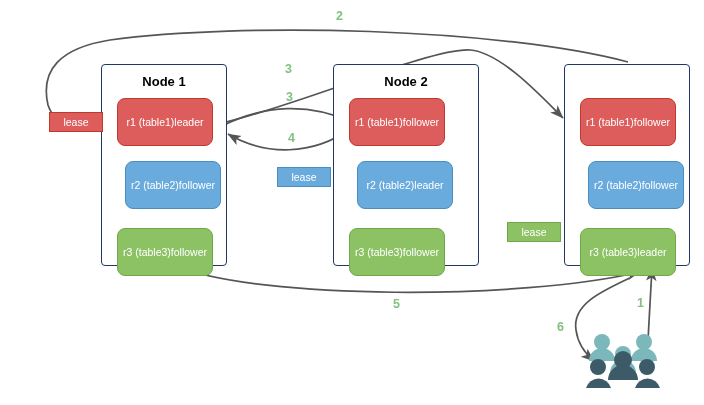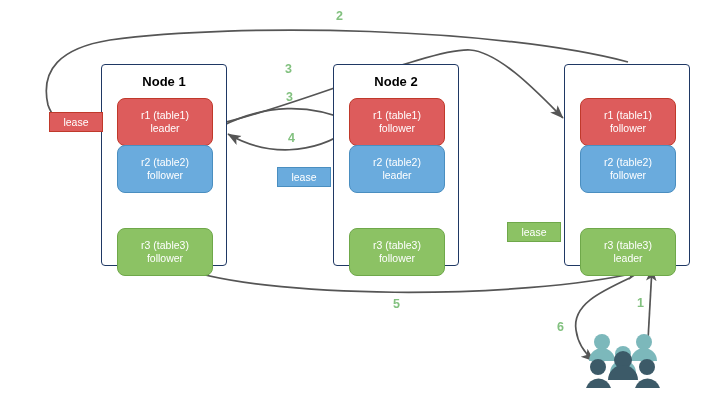--- a/index.html
+++ b/index.html
@@ -4,26 +4,26 @@
 <style>
   html,body{margin:0;padding:0;background:#ffffff;}
   body{width:704px;height:405px;overflow:hidden;font-family:"Liberation Sans",sans-serif;}
   #stage{position:relative;width:704px;height:405px;background:#fff;}
   #edges{position:absolute;left:0;top:0;width:704px;height:405px;}
 
   .node{position:absolute;border:1.6px solid #1f3864;border-radius:4px;background:#fff;box-sizing:border-box;}
   .node-title{position:absolute;left:0;right:0;top:9px;text-align:center;font-size:13px;font-weight:bold;color:#000;}
 
   .replica{position:absolute;left:15px;width:96px;height:48px;border-radius:8px;box-sizing:border-box;
-           display:flex;flex-direction:column;align-items:center;justify-content:center;
+           display:flex;flex-direction:row;align-items:center;justify-content:center;
            color:#ffffff;font-size:10.5px;line-height:13px;text-align:center;}
   .rep-red{background:#dd5c5c;border:1.6px solid #c0392b;}
   .rep-blue{background:#6aabdd;border:1.6px solid #4a8ec0;}
   .rep-green{background:#8cc264;border:1.6px solid #6fa84a;}
-  .r1{top:33px;} .r2{top:80px;} .r3{top:143px;margin-top:20px;}
+  .r1{top:33px;} .r2{top:96px;margin-left:8px;} .r3{top:143px;margin-top:20px;}
 
   .lease{position:absolute;border-radius:0;box-sizing:border-box;display:flex;align-items:center;
          justify-content:center;color:#fff;font-size:10.5px;height:20px;width:54px;}
   .lease-red{background:#dd5c5c;border:1.6px solid #c0392b;}
   .lease-blue{background:#6aabdd;border:1.6px solid #4a8ec0;}
   .lease-green{background:#8cc264;border:1.6px solid #6fa84a;}
 
   .step{position:absolute;color:#82c17f;font-size:12.5px;font-weight:bold;}
 
   #people{position:absolute;left:586px;top:332px;width:74px;height:58px;}
@@ -64,21 +64,21 @@
     <div class="replica rep-blue r2">
       <span>r2 (table2)</span>
       <span>follower</span>
     </div>
     <div class="replica rep-green r3">
       <span>r3 (table3)</span>
       <span>follower</span>
     </div>
   </div>
 
-  <div class="node" style="left:333px;top:64px;width:126px;height:202px;">
+  <div class="node" style="left:333px;top:64px;width:146px;height:202px;">
     <div class="node-title">Node 2</div>
     <div class="replica rep-red r1">
       <span>r1 (table1)</span>
       <span>follower</span>
     </div>
     <div class="replica rep-blue r2">
       <span>r2 (table2)</span>
       <span>leader</span>
     </div>
     <div class="replica rep-green r3">

